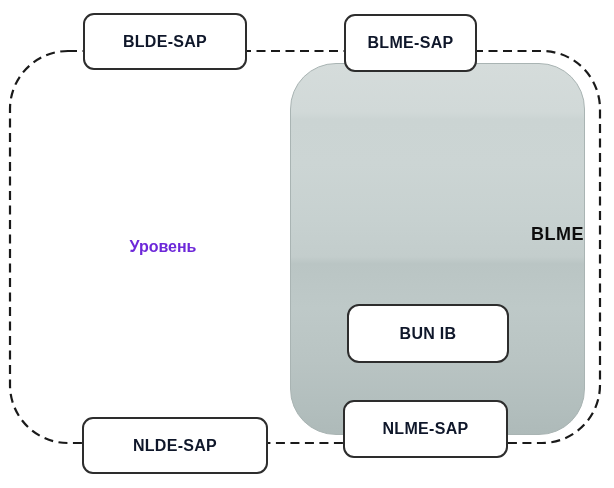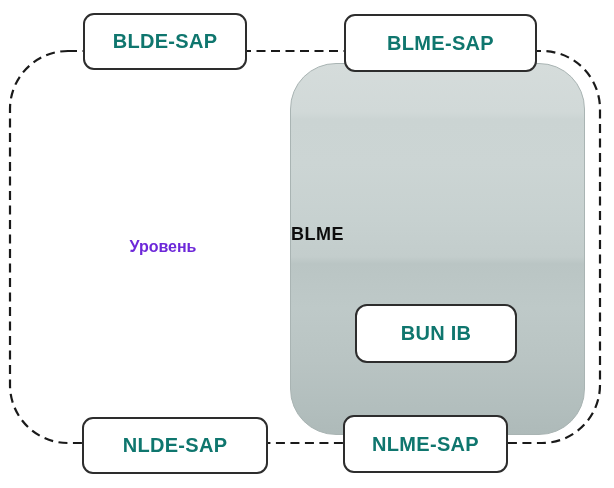--- a/index.html
+++ b/index.html
@@ -41,46 +41,46 @@
       #b9c4c3 80%,
       #b2bebd 93%,
       #aebab9 100%);
     z-index: 2;
   }
   .blme-label {
     position: absolute;
     left: 0;
     top: 160px;
     width: 100%;
-    text-align: left;
+    text-align: right;
     font-size: 18px;
     font-weight: 700;
     color: #0d0d0d;
     letter-spacing: 0.5px;
   }
   .node {
     position: absolute;
     background: #ffffff;
     border: 2px solid #2d2d2d;
     border-radius: 11px;
     display: flex;
     align-items: center;
     justify-content: center;
-    font-size: 20px;
+    font-size: 16px;
     font-weight: 700;
-    color: #0f766e;
+    color: #0f172a;
     letter-spacing: 0.3px;
     z-index: 3;
     box-sizing: border-box;
   }
   .node-blde { left: 83px;  top: 13px;  width: 164px; height: 57px; }
-  .node-blme-sap { left: 344px; top: 14px;  width: 193px; height: 58px; }
+  .node-blme-sap { left: 344px; top: 14px;  width: 133px; height: 58px; }
   .node-nlde { left: 82px;  top: 417px; width: 186px; height: 57px; }
-  .node-nlme { left: 343px; top: 415px; width: 165px; height: 58px; }
-  .node-bunib { left: 355px; top: 304px; width: 162px; height: 59px; border-radius: 12px; z-index: 4; text-align: right; }
+  .node-nlme { left: 343px; top: 400px; width: 165px; height: 58px; }
+  .node-bunib { left: 347px; top: 304px; width: 162px; height: 59px; border-radius: 12px; z-index: 4; text-align: right; }
   .level-label {
     position: absolute;
     left: 63px;
     top: 237px;
     width: 200px;
     text-align: center;
     font-size: 16px;
     font-weight: 700;
     color: #6d28d9;
     line-height: 20px;

